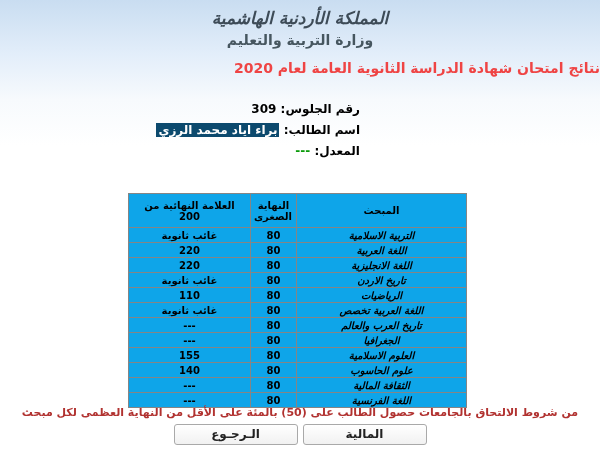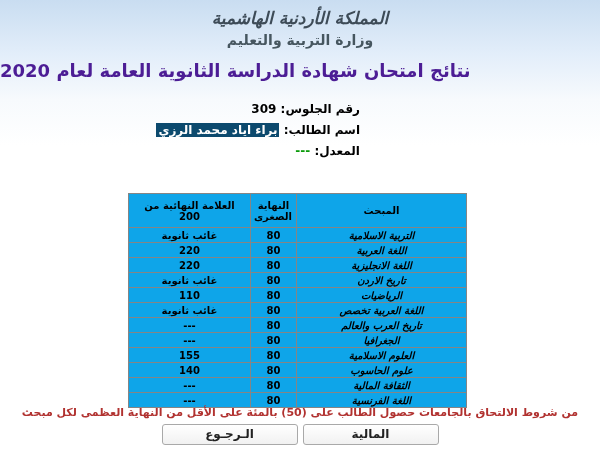--- a/index.html
+++ b/index.html
@@ -13,22 +13,22 @@
   }
   .header { position:absolute; top:6px; left:0; right:0; text-align:center; }
   .kingdom {
     font-size:17px; font-weight:bold; color:#3d4b57;
     font-style:italic; letter-spacing:-1px; line-height:24px;
   }
   .ministry {
     font-size:14px; font-weight:bold; color:#46565f; line-height:20px;
   }
   .page-title {
-    position:absolute; top:60px; left:0; right:0; text-align:left;
-    font-size:18px; font-weight:bold; color:#4c1d95;
+    position:absolute; top:60px; left:0; right:0; text-align:right;
+    font-size:14px; font-weight:bold; color:#ef4444;
   }
   .info {
     position:absolute; top:99px; right:240px; text-align:right;
     font-size:12px; font-weight:bold; color:#000; line-height:21px;
     white-space:nowrap;
   }
   .info .row { height:21px; }
   .name-hl {
     background:#0c4a6e; color:#ffffff; padding:0 2px;
   }
@@ -53,21 +53,21 @@
   td.c-min, td.c-final { text-align:center; }
   .footer-note {
     position:absolute; top:406px; left:0; right:0; text-align:center;
     font-size:11px; font-weight:bold; color:#b13230; white-space:nowrap;
   }
   .btn-row {
     position:absolute; top:424px; left:0; right:0;
     display:flex; justify-content:center; gap:5px; direction:rtl;
   }
   .btn {
-    width:136px; height:21px;
+    width:124px; height:21px;
     border:1px solid #a9a9a9; border-radius:3px;
     background:linear-gradient(to bottom,#ffffff,#f1f1f1);
     font-family:"DejaVu Sans", sans-serif;
     font-size:12px; font-weight:bold; color:#222;
     text-align:center; line-height:19px; cursor:pointer;
   }
 </style>
 </head>
 <body>
 

